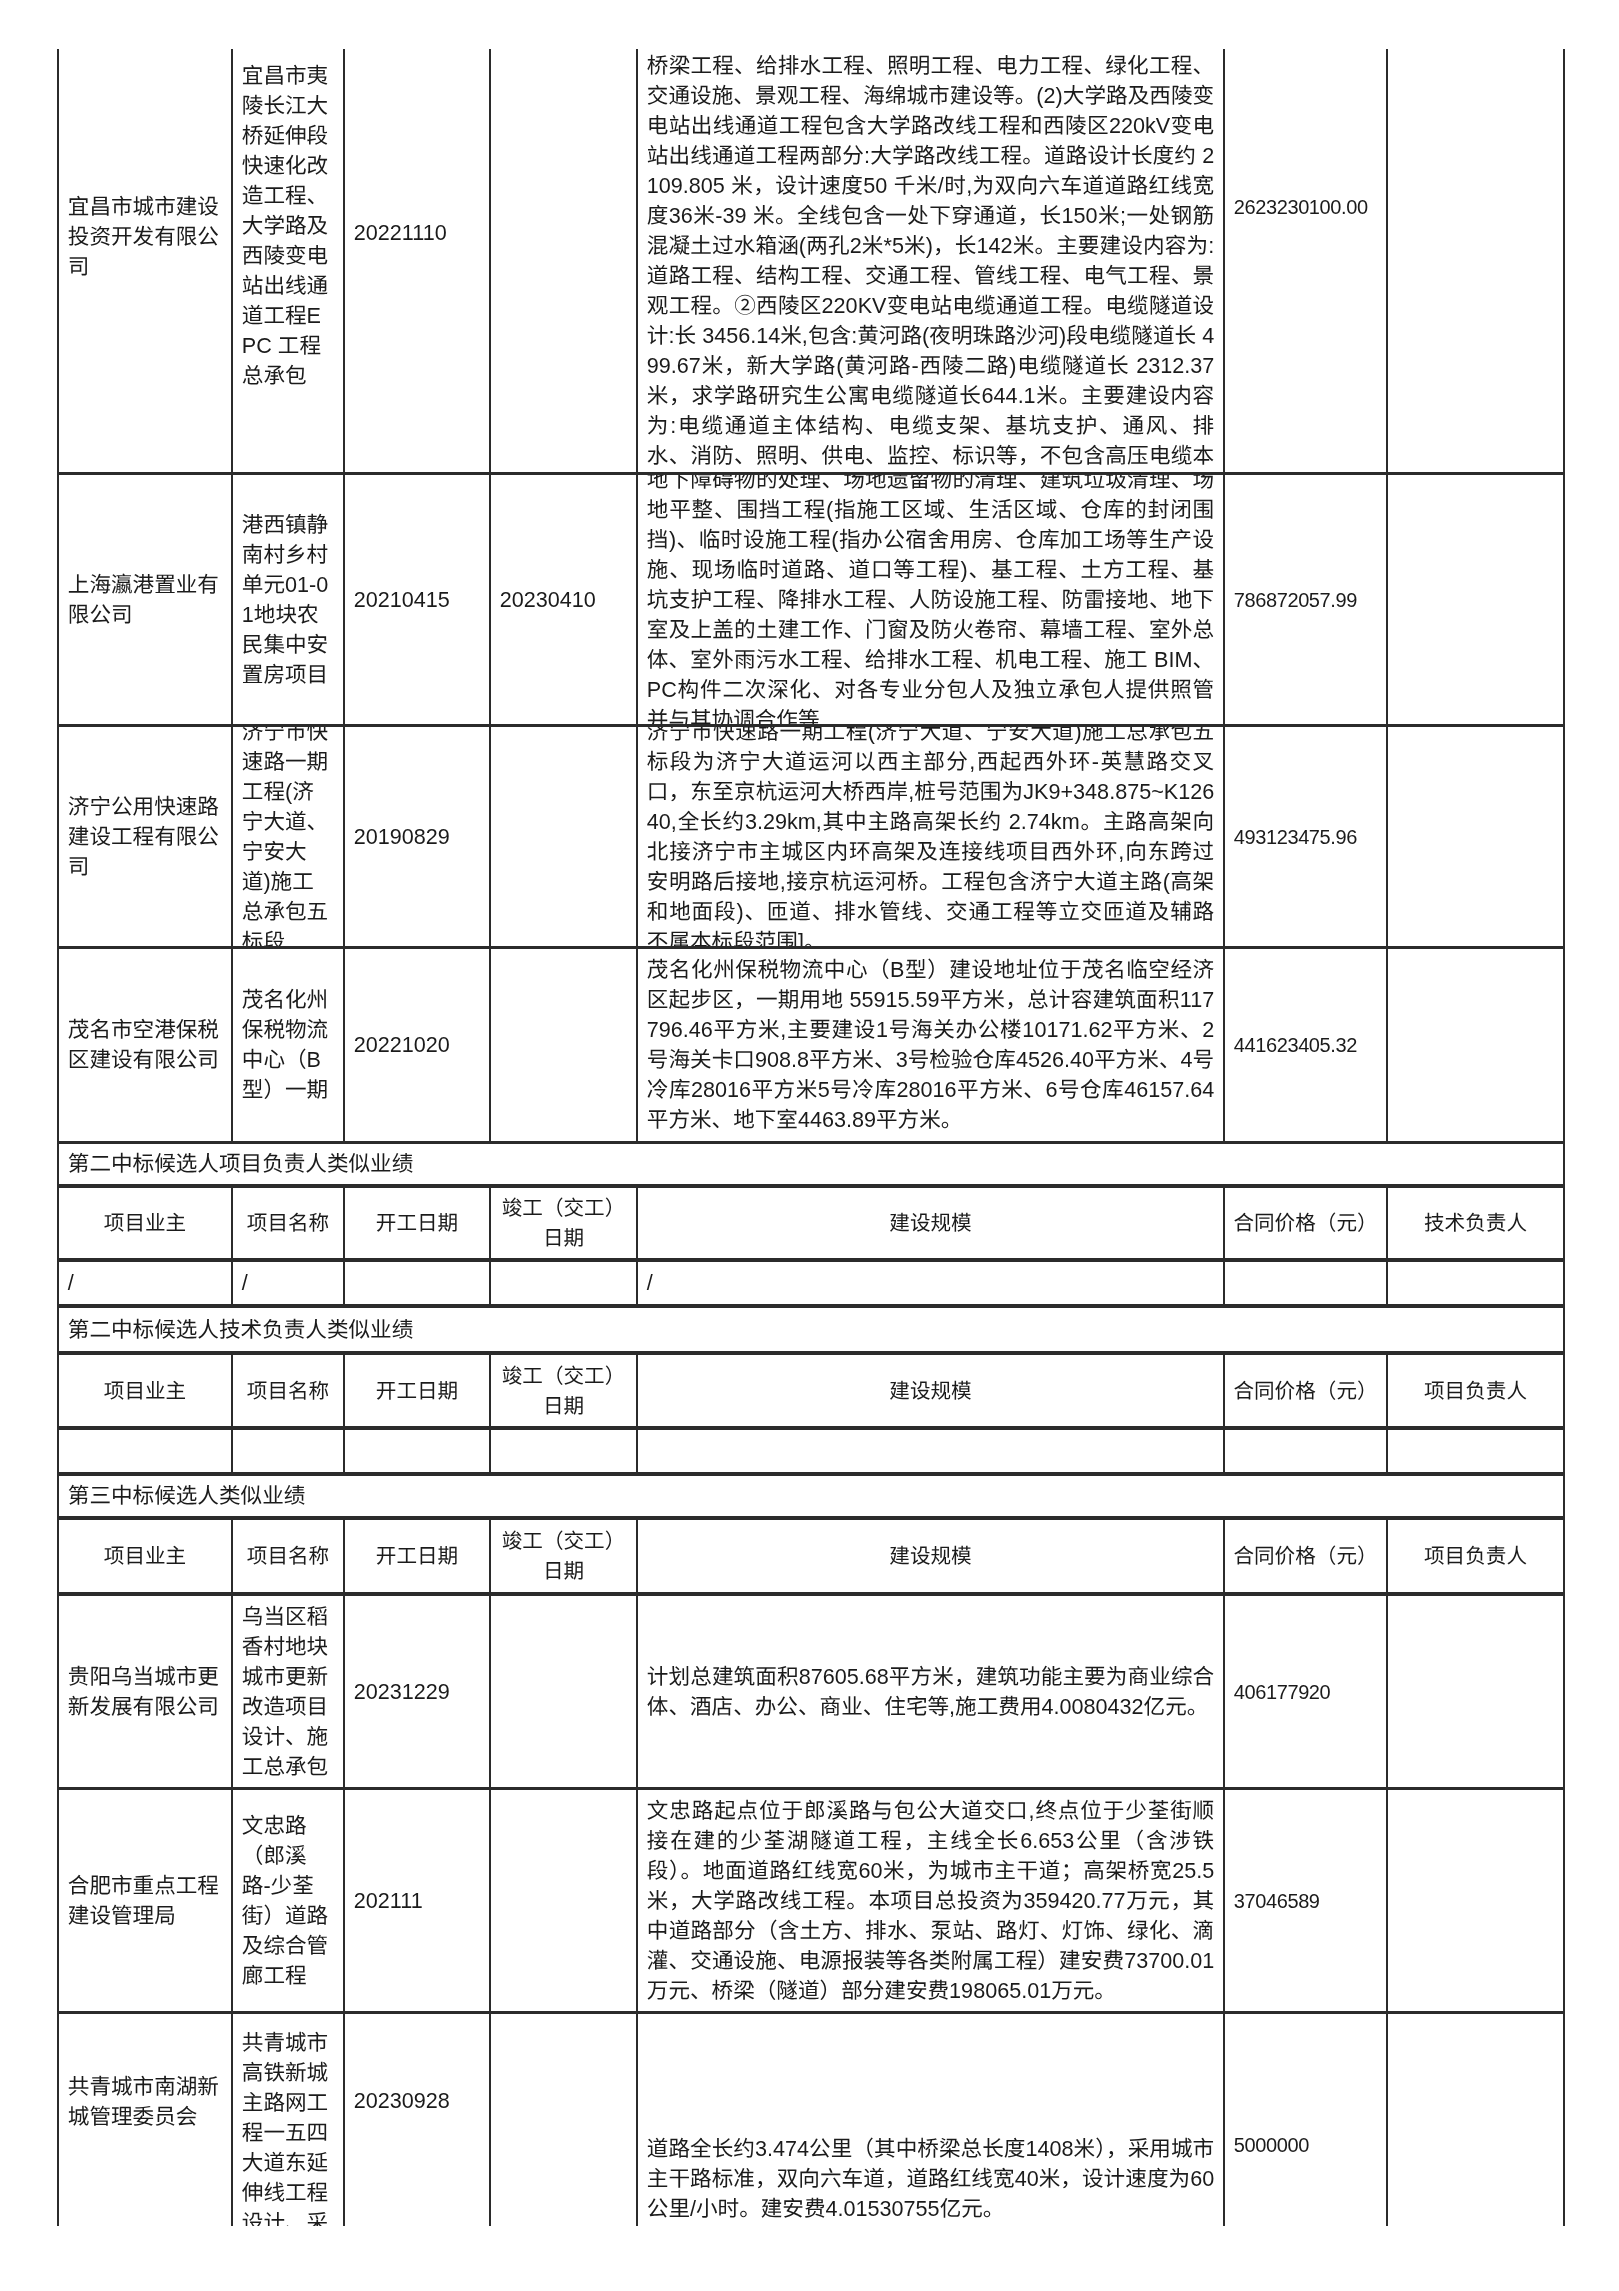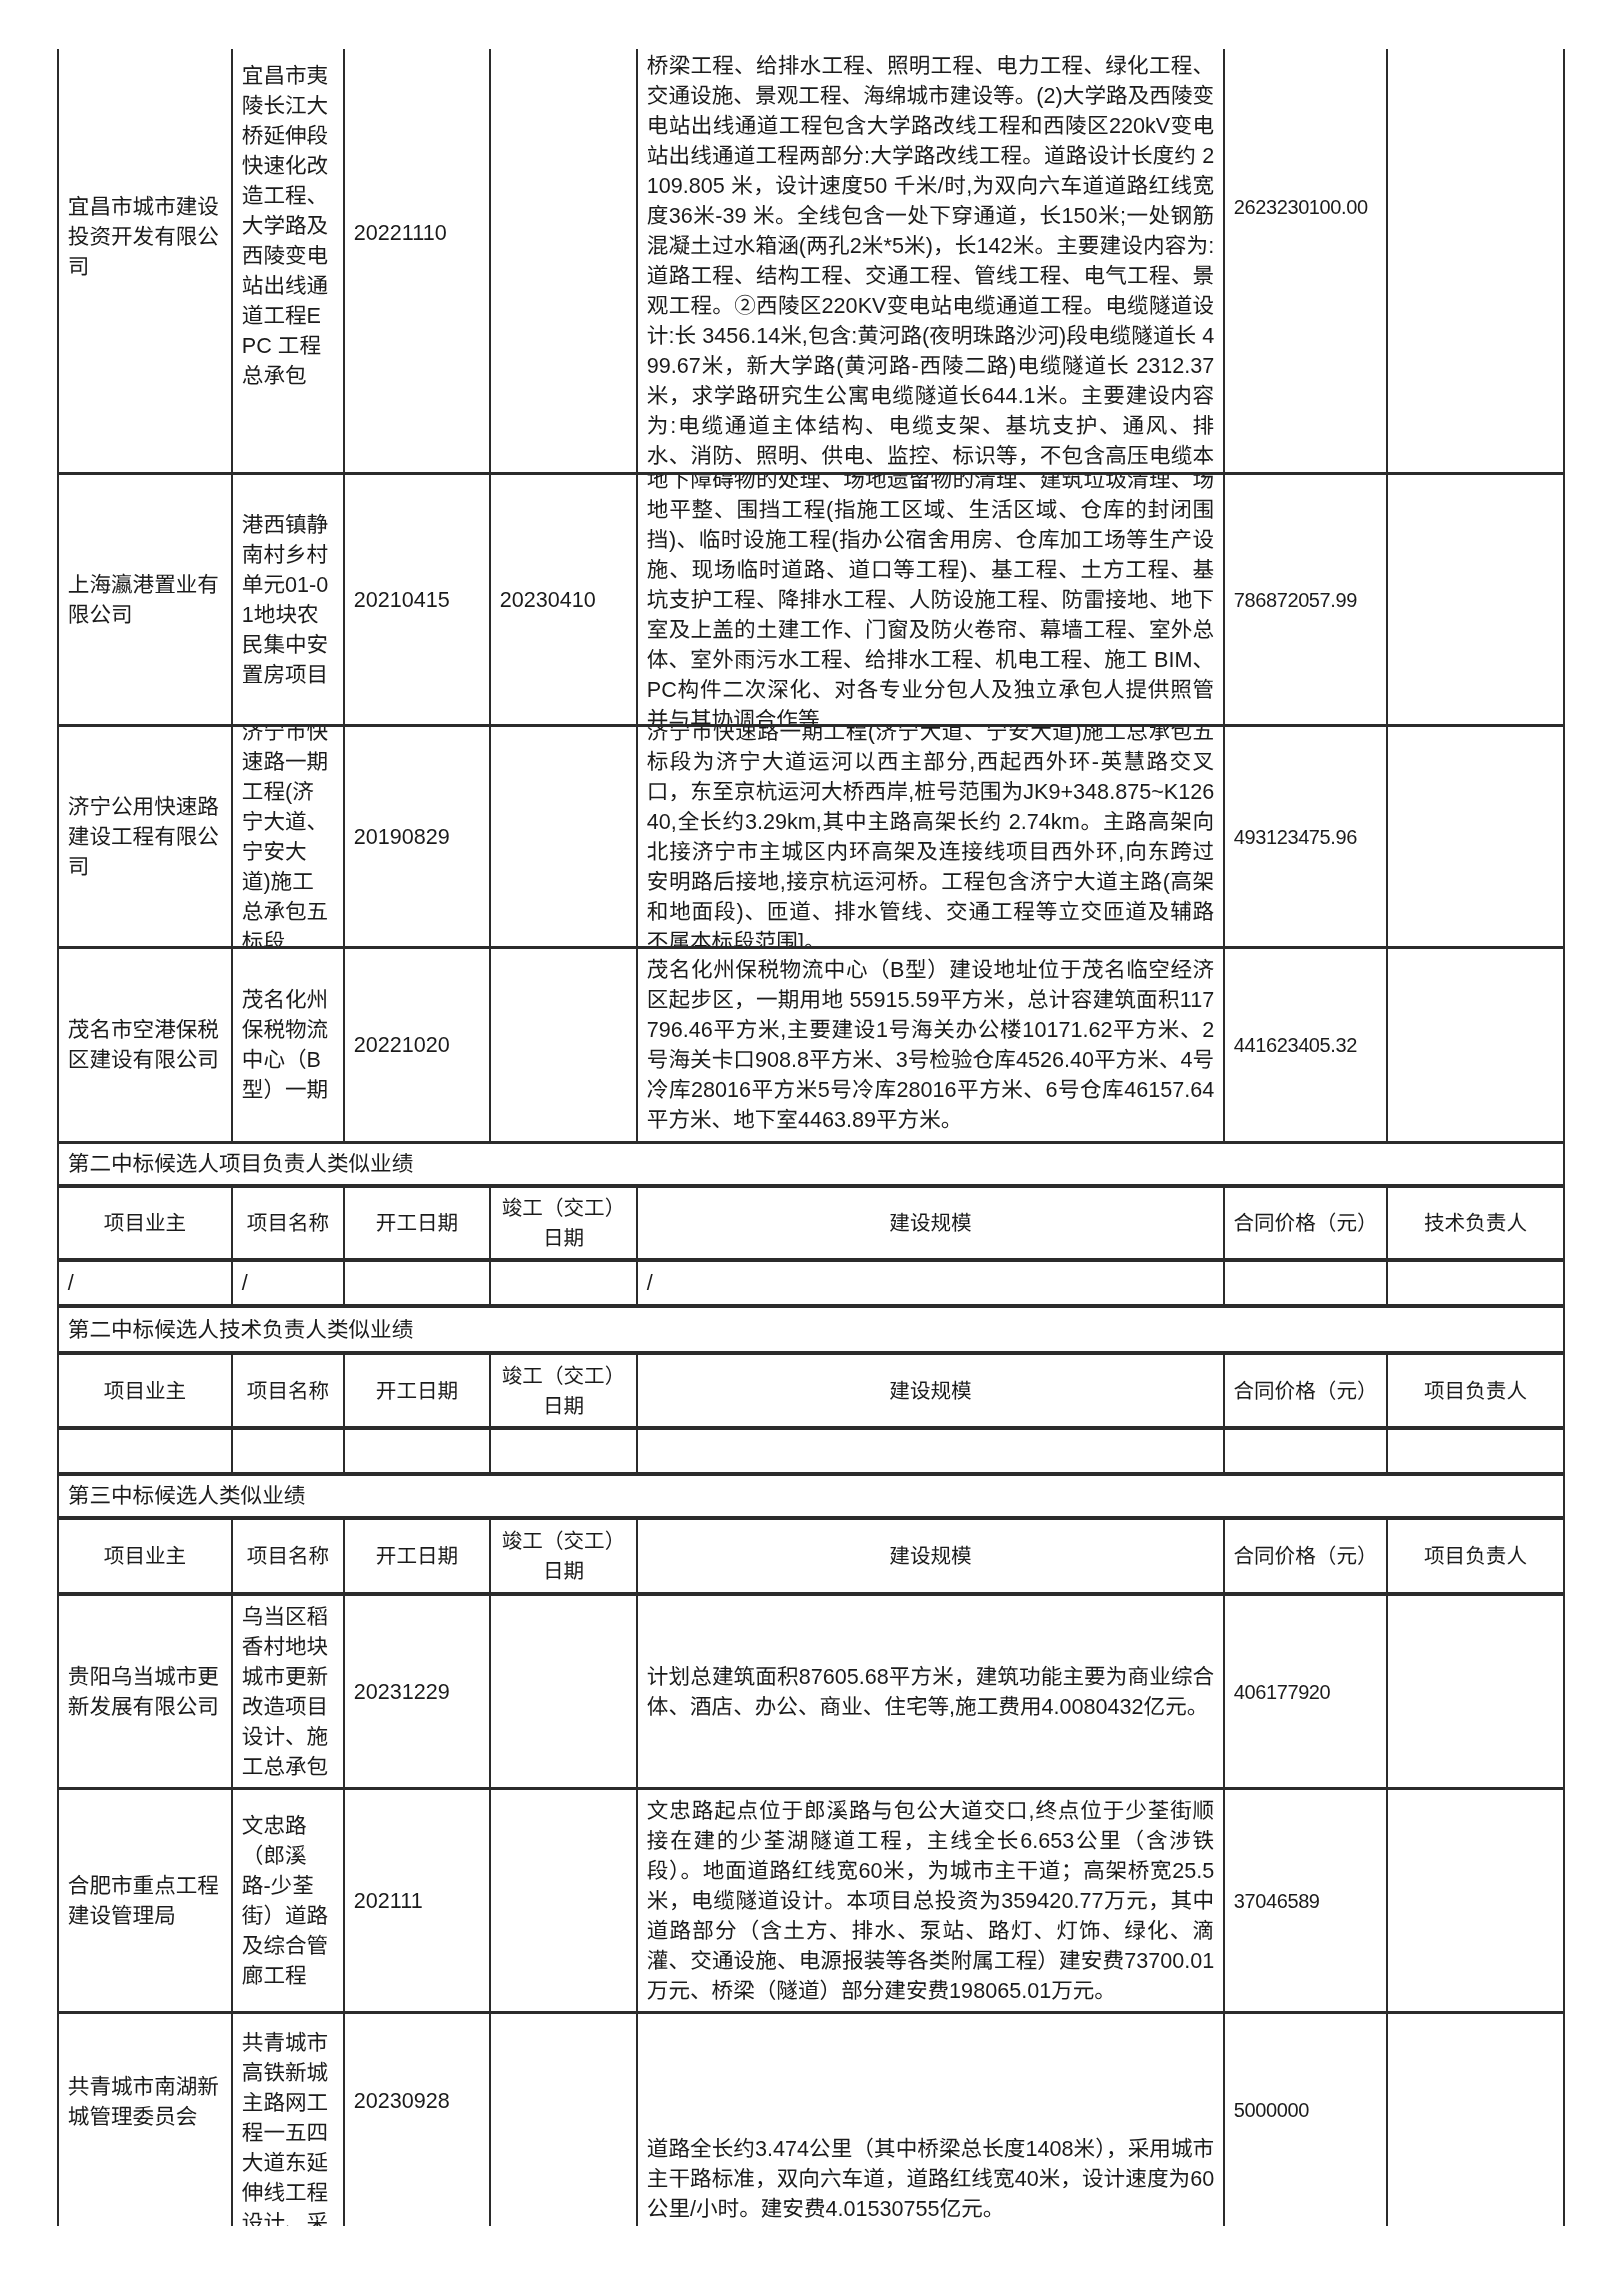--- a/index.html
+++ b/index.html
@@ -149,30 +149,30 @@
       <div class="c just">计划总建筑面积87605.68平方米，建筑功能主要为商业综合体、酒店、办公、商业、住宅等,施工费用4.0080432亿元。</div>
       <div class="c num">406177920</div>
       <div class="c"></div>
     </div>
 
     <div class="row" style="height:224px">
       <div class="c first">合肥市重点工程建设管理局</div>
       <div class="c brk">文忠路（郎溪路-少荃街）道路及综合管廊工程</div>
       <div class="c nw">202111</div>
       <div class="c nw"></div>
-      <div class="c just">文忠路起点位于郎溪路与包公大道交口,终点位于少荃街顺接在建的少荃湖隧道工程，主线全长6.653公里（含涉铁段）。地面道路红线宽60米，为城市主干道；高架桥宽25.5米，电缆隧道设计。本项目总投资为359420.77万元，其中道路部分（含土方、排水、泵站、路灯、灯饰、绿化、滴灌、交通设施、电源报装等各类附属工程）建安费73700.01万元、桥梁（隧道）部分建安费198065.01万元。</div>
+      <div class="c just">文忠路起点位于郎溪路与包公大道交口,终点位于少荃街顺接在建的少荃湖隧道工程，主线全长6.653公里（含涉铁段）。地面道路红线宽60米，为城市主干道；高架桥宽25.5米，大学路改线工程。本项目总投资为359420.77万元，其中道路部分（含土方、排水、泵站、路灯、灯饰、绿化、滴灌、交通设施、电源报装等各类附属工程）建安费73700.01万元、桥梁（隧道）部分建安费198065.01万元。</div>
       <div class="c num">37046589</div>
       <div class="c"></div>
     </div>
 
     <div class="row last" style="height:212px">
       <div class="c first topalign" style="padding-top:58px">共青城市南湖新城管理委员会</div>
       <div class="c brk topalign" style="padding-top:13.7px">共青城市高铁新城主路网工程一五四大道东延伸线工程设计、采</div>
       <div class="c nw topalign" style="padding-top:72px">20230928</div>
       <div class="c nw"></div>
       <div class="c just topalign" style="padding-top:120px">道路全长约3.474公里（其中桥梁总长度1408米），采用城市主干路标准，双向六车道，道路红线宽40米，设计速度为60公里/小时。建安费4.01530755亿元。</div>
-      <div class="c num topalign" style="padding-top:81px">5000000</div>
+      <div class="c num topalign" style="padding-top:116px">5000000</div>
       <div class="c"></div>
     </div>
 
   </div>
 </div>
 
 
 </body></html>

